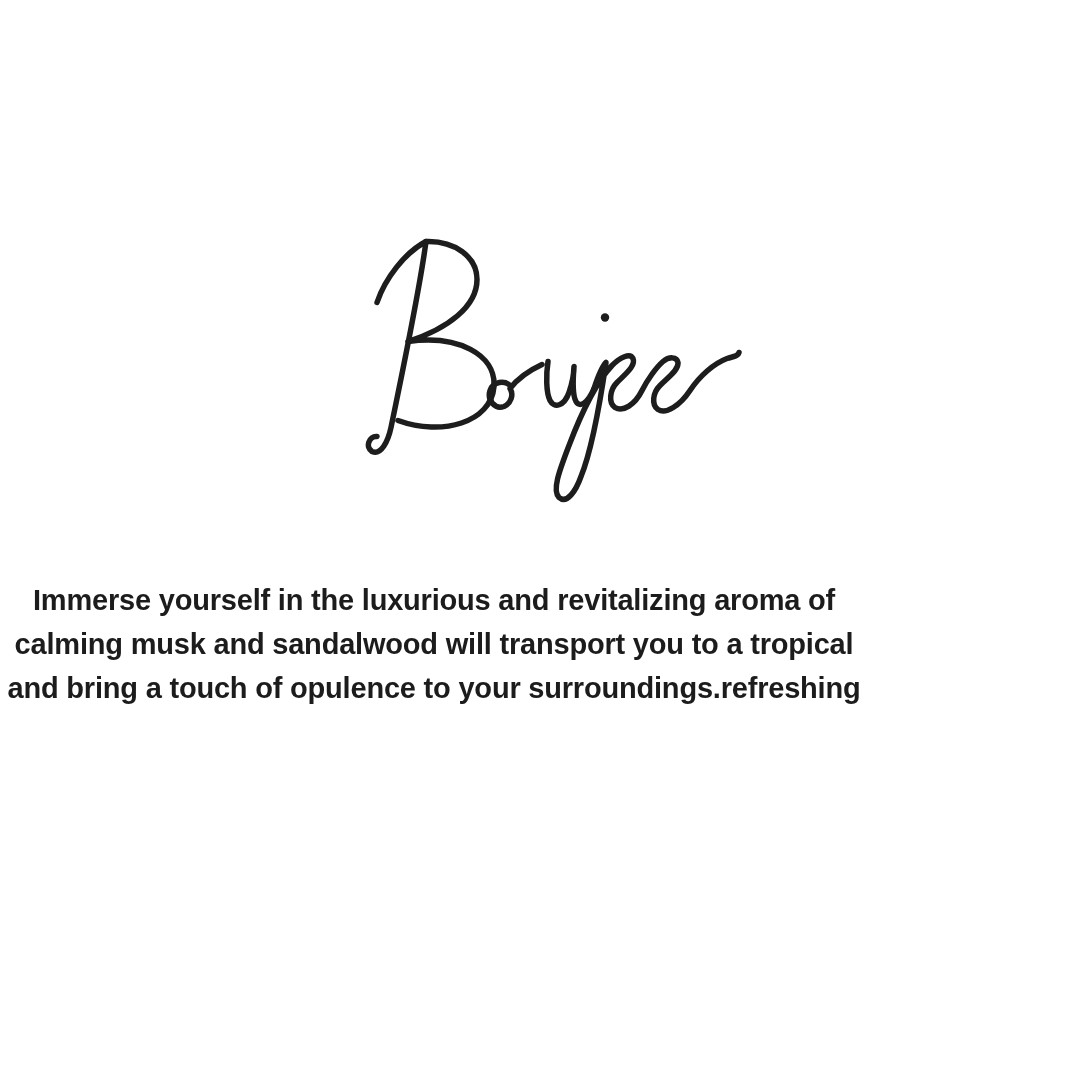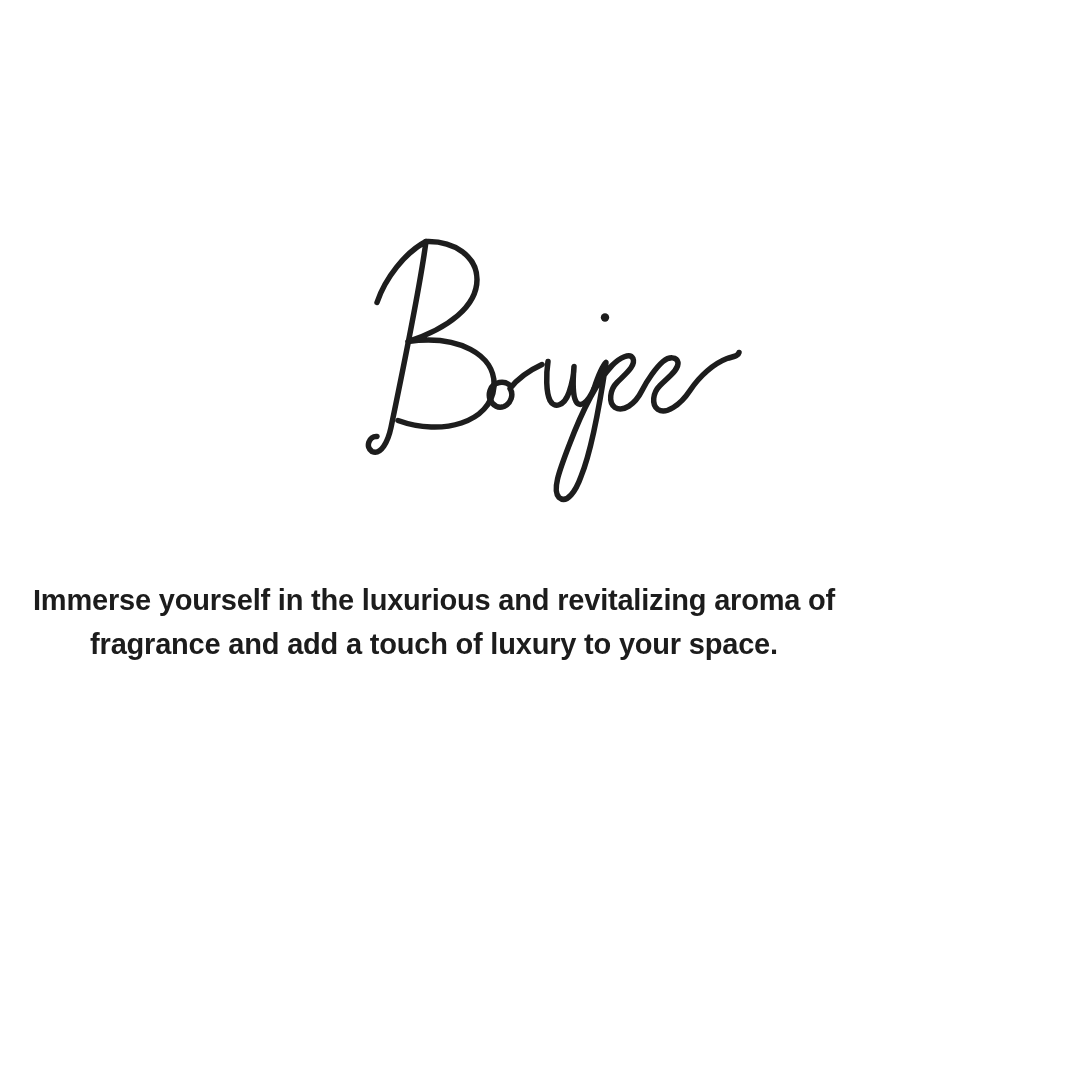--- a/index.html
+++ b/index.html
@@ -105,16 +105,17 @@
                  C 350 151, 364 139, 377 134
                  C 383 132, 388 132, 389 128"></path>
 
         <circle cx="255" cy="93" r="4.2" fill="#1d1d1d" stroke="none"></circle>
       </g>
     </svg>
   </div>
 
   <div class="description">
     <span class="line">Immerse yourself in the luxurious and revitalizing aroma of</span>
-    <span class="line">fragrance and add a touch of luxury to your space.</span>
+    <span class="line">calming musk and sandalwood will transport you to a tropical</span>
+    <span class="line">and bring a touch of opulence to your surroundings.refreshing</span>
   </div>
 
 </div>
 
 </body></html>

